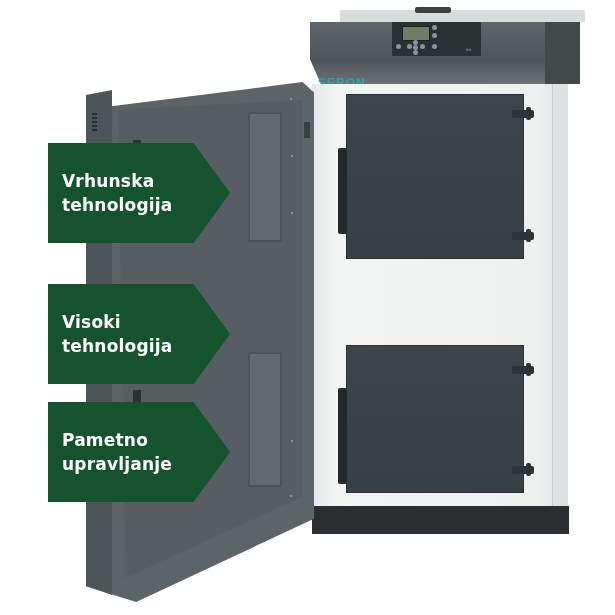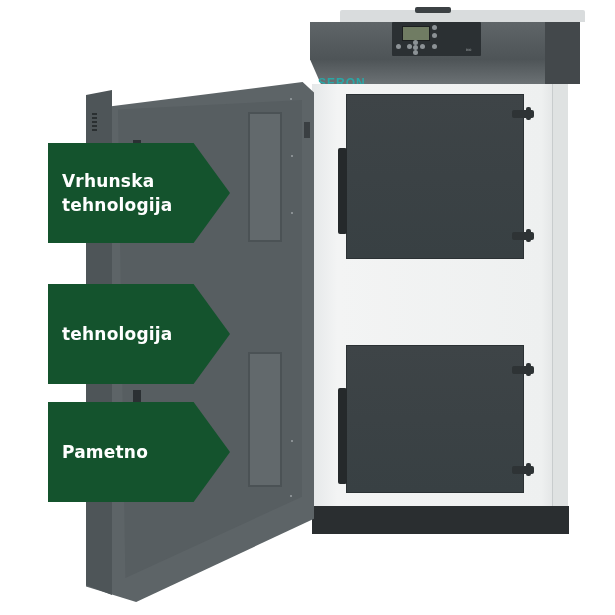--- a/index.html
+++ b/index.html
@@ -108,17 +108,19 @@
 <div class="abs screw" style="left:291px;top:212px"></div>
 <div class="abs screw" style="left:291px;top:440px"></div>
 <div class="abs screw" style="left:290px;top:495px"></div>
 <div class="abs hinge-left"></div>
 
 <div class="tag" style="top:143px">
   <span>Vrhunska</span>
   <span>tehnologija</span>
 </div>
 <div class="tag" style="top:284px">
+  <span>Visoki</span>
   <span>tehnologija</span>
 </div>
 <div class="tag" style="top:402px">
   <span>Pametno</span>
+  <span>upravljanje</span>
 </div>
 
 </body></html>

